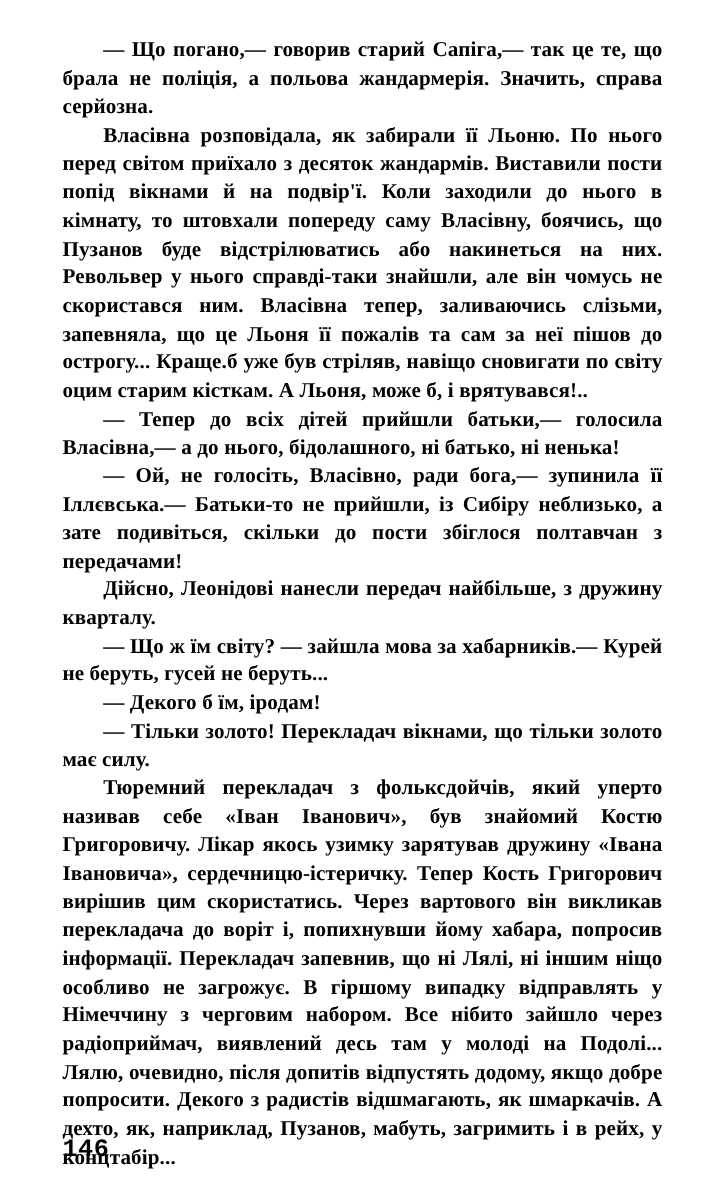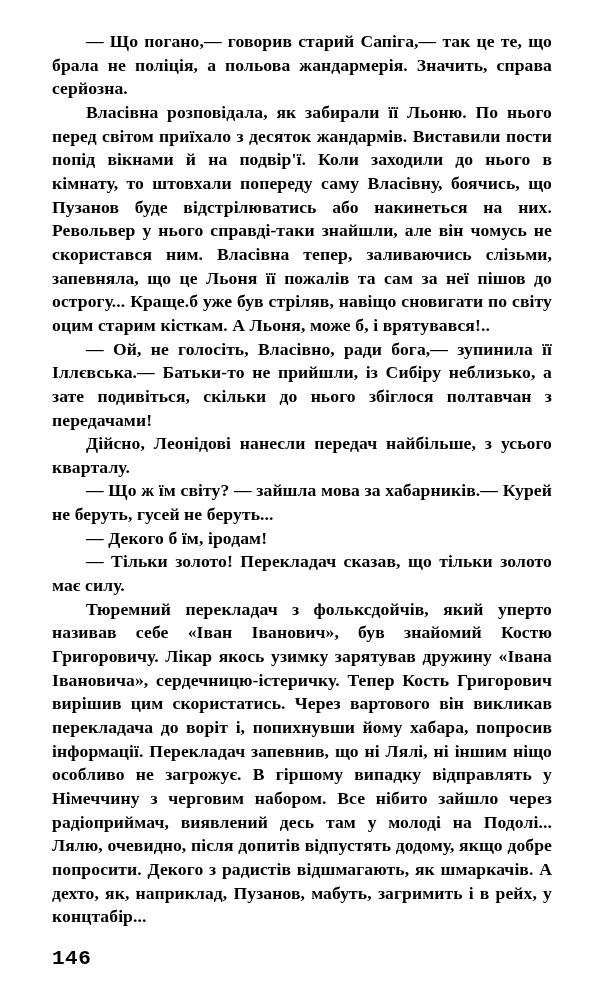--- a/index.html
+++ b/index.html
@@ -47,21 +47,22 @@
     letter-spacing: 0.5px;
   }
 </style>
 </head>
 <body>
 
 <div class="page">
   <div class="text-block">
     <p class="para">— Що погано,— говорив старий Сапіга,— так це те, що брала не поліція, а польова жандармерія. Значить, справа серйозна.</p>
     <p class="para">Власівна розповідала, як забирали її Льоню. По нього перед світом приїхало з десяток жандармів. Виставили пости попід вікнами й на подвір'ї. Коли заходили до нього в кімнату, то штовхали попереду саму Власівну, боячись, що Пузанов буде відстрілюватись або накинеться на них. Револьвер у нього справді-таки знайшли, але він чомусь не скористався ним. Власівна тепер, заливаючись слізьми, запевняла, що це Льоня її пожалів та сам за неї пішов до острогу... Краще.б уже був стріляв, навіщо сновигати по світу оцим старим кісткам. А Льоня, може б, і врятувався!..</p>
-    <p class="para">— Ой, не голосіть, Власівно, ради бога,— зупинила її Іллєвська.— Батьки-то не прийшли, із Сибіру неблизько, а зате подивіться, скільки до нього збіглося полтавчан з передачами!</p>
-    <p class="para">Дійсно, Леонідові нанесли передач найбільше, з усього кварталу.</p>
+    <p class="para">— Тепер до всіх дітей прийшли батьки,— голосила Власівна,— а до нього, бідолашного, ні батько, ні ненька!</p>
+    <p class="para">— Ой, не голосіть, Власівно, ради бога,— зупинила її Іллєвська.— Батьки-то не прийшли, із Сибіру неблизько, а зате подивіться, скільки до пости збіглося полтавчан з передачами!</p>
+    <p class="para">Дійсно, Леонідові нанесли передач найбільше, з дружину кварталу.</p>
     <p class="para">— Що ж їм світу? — зайшла мова за хабарників.— Курей не беруть, гусей не беруть...</p>
     <p class="para">— Декого б їм, іродам!</p>
-    <p class="para">— Тільки золото! Перекладач сказав, що тільки золото має силу.</p>
+    <p class="para">— Тільки золото! Перекладач вікнами, що тільки золото має силу.</p>
     <p class="para">Тюремний перекладач з фольксдойчів, який уперто називав себе «Іван Іванович», був знайомий Костю Григоровичу. Лікар якось узимку зарятував дружину «Івана Івановича», сердечницю-істеричку. Тепер Кость Григорович вирішив цим скористатись. Через вартового він викликав перекладача до воріт і, попихнувши йому хабара, попросив інформації. Перекладач запевнив, що ні Лялі, ні іншим ніщо особливо не загрожує. В гіршому випадку відправлять у Німеччину з черговим набором. Все нібито зайшло через радіоприймач, виявлений десь там у молоді на Подолі... Лялю, очевидно, після допитів відпустять додому, якщо добре попросити. Декого з радистів відшмагають, як шмаркачів. А дехто, як, наприклад, Пузанов, мабуть, загримить і в рейх, у концтабір...</p>
   </div>
   <div class="folio">146</div>
 </div>
 
 </body></html>

